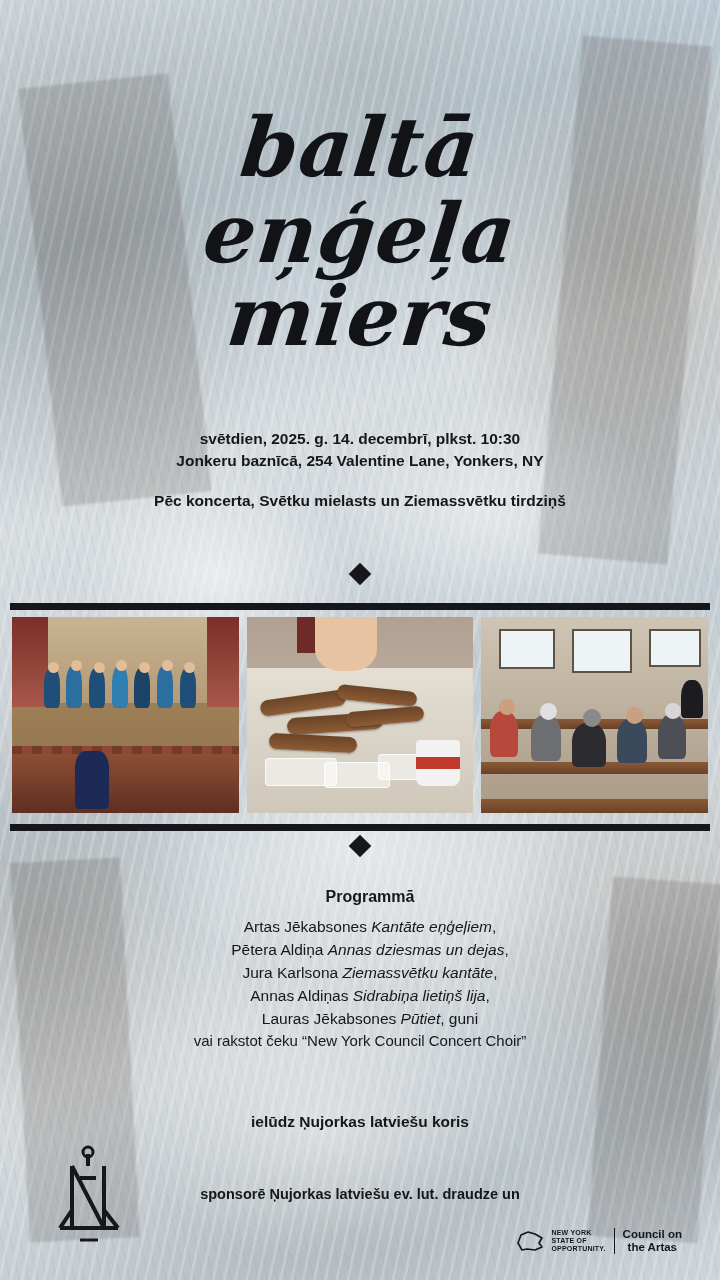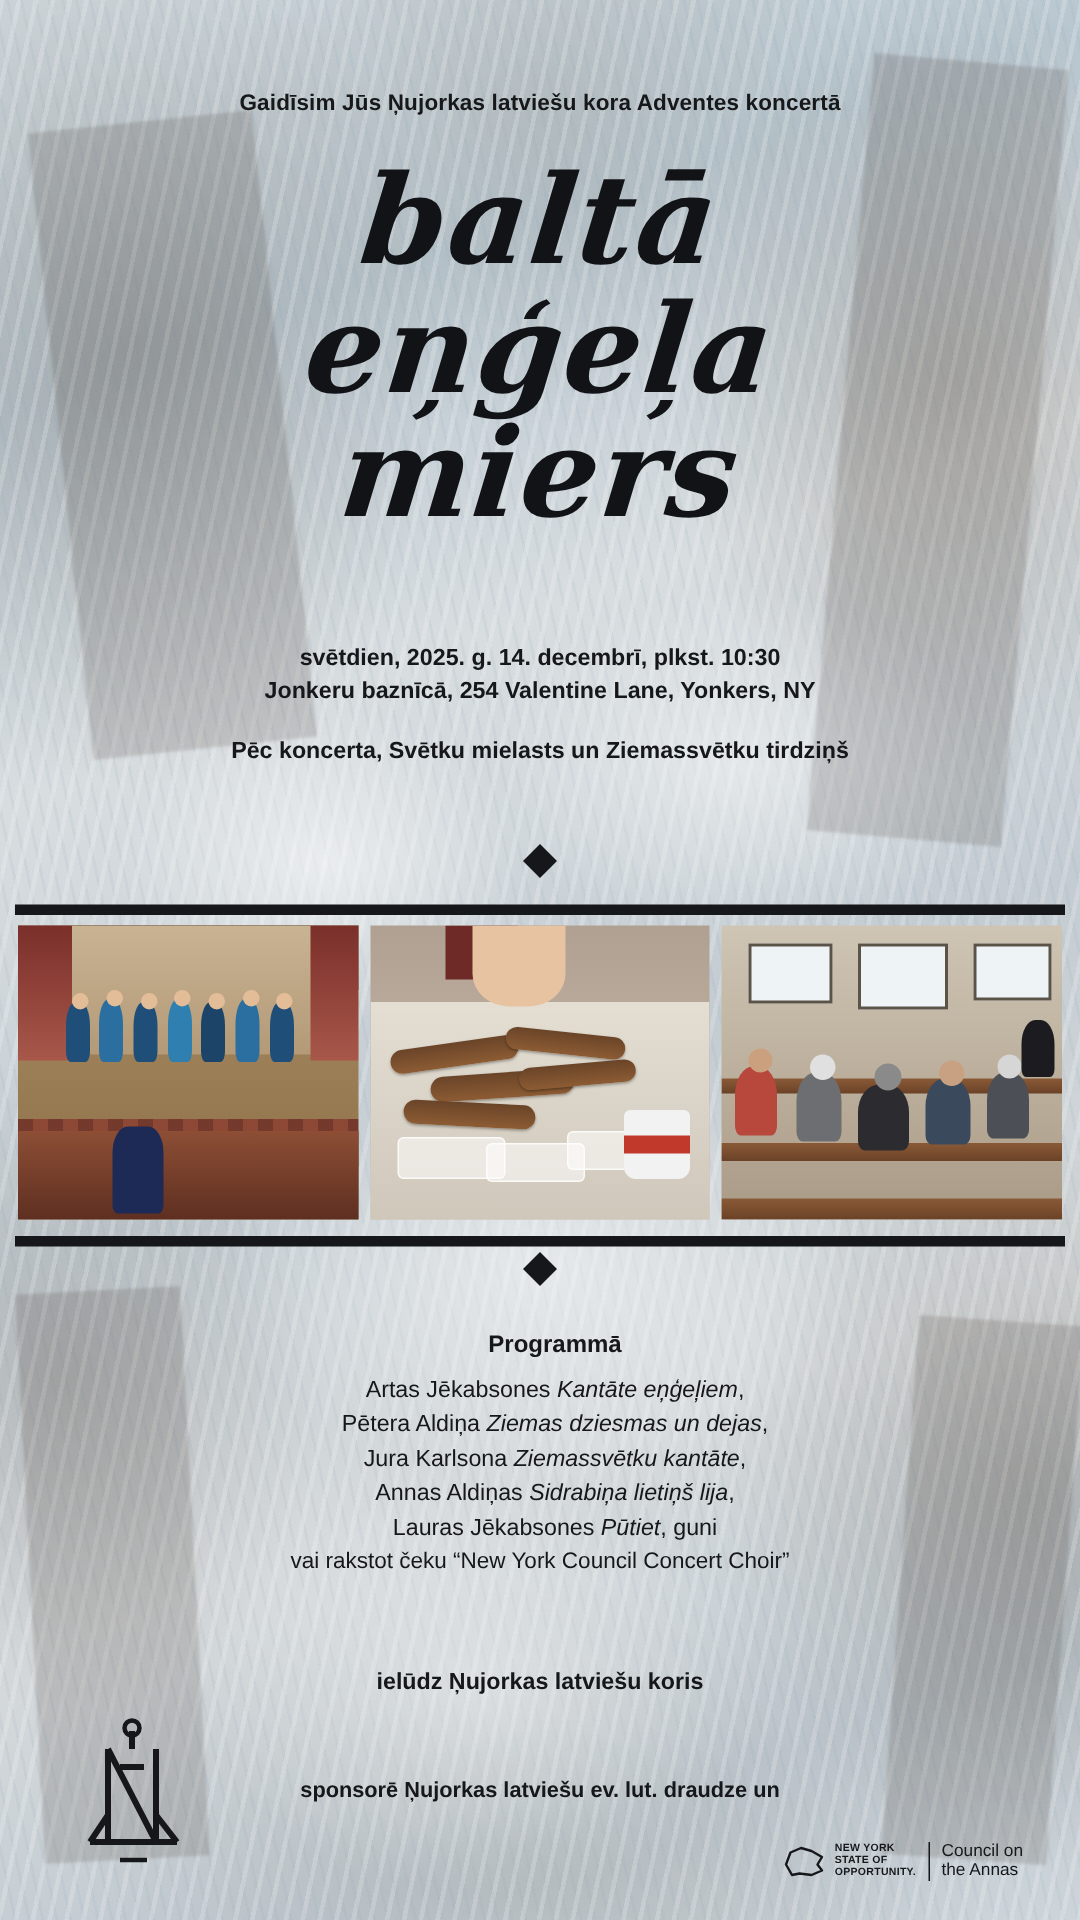--- a/index.html
+++ b/index.html
@@ -362,42 +362,41 @@
     text-align: left;
     letter-spacing: 0.2px;
   }
   .nysca .divider {
     width: 1px;
     height: 26px;
     background: #15171a;
   }
   .nysca .council {
     font-size: 11.5px;
-    font-weight: normal;
+    font-weight: bold;
     line-height: 1.15;
     color: #15171a;
-    text-align: left;
+    text-align: center;
   }
 </style>
 </head>
 <body>
 
 <div class="poster">
 
   <div class="bg-layer bg-brush-a"></div>
   <div class="bg-layer bg-brush-b"></div>
   <div class="bg-layer bg-brush-c"></div>
   <div class="bg-streak" style="left:40px; top:80px; width:150px; height:420px; transform:rotate(-6deg);"></div>
   <div class="bg-streak" style="left:560px; top:40px; width:130px; height:520px; transform:rotate(5deg);"></div>
   <div class="bg-streak" style="left:20px; top:860px; width:110px; height:380px; transform:rotate(-3deg);"></div>
   <div class="bg-streak" style="left:600px; top:880px; width:110px; height:360px; transform:rotate(4deg);"></div>
 
   <div class="content">
 
-    <div class="kicker">Gaidīsim Jūs Ņujorkas latviešu kora Adventes koncertā</div>
 
     <div class="title">
       <span class="title-line l1">baltā</span>
       <span class="title-line l2">eņģeļa</span>
       <span class="title-line l3">miers</span>
     </div>
 
     <div class="details">
       <div class="grp">
         <div>svētdien, 2025. g. 14. decembrī, plkst. 10:30</div>
@@ -473,21 +472,21 @@
 
     <div class="rule r2"></div>
     <div class="diamond d2"></div>
 
     <div class="programme">
       <h2>Programmā</h2>
       <div class="work">
         <span>Artas Jēkabsones </span><em>Kantāte eņģeļiem</em><span>,</span>
       </div>
       <div class="work">
-        <span>Pētera Aldiņa </span><em>Ziemas dziesmas un dejas</em><span>,</span>
+        <span>Pētera Aldiņa </span><em>Annas dziesmas un dejas</em><span>,</span>
       </div>
       <div class="work">
         <span>Jura Karlsona </span><em>Ziemassvētku kantāte</em><span>,</span>
       </div>
       <div class="work">
         <span>Annas Aldiņas </span><em>Sidrabiņa lietiņš lija</em><span>,</span>
       </div>
       <div class="work">
         <span>Lauras Jēkabsones </span><em>Pūtiet</em><span>, guni</span>
       </div>
@@ -525,18 +524,18 @@
         </svg>
         <div class="ny-text">
           <div>NEW YORK</div>
           <div>STATE OF</div>
           <div>OPPORTUNITY.</div>
         </div>
       </div>
       <div class="divider"></div>
       <div class="council">
         <div>Council on</div>
-        <div>the Annas</div>
+        <div>the Artas</div>
       </div>
     </div>
 
   </div>
 </div>
 
 </body></html>

